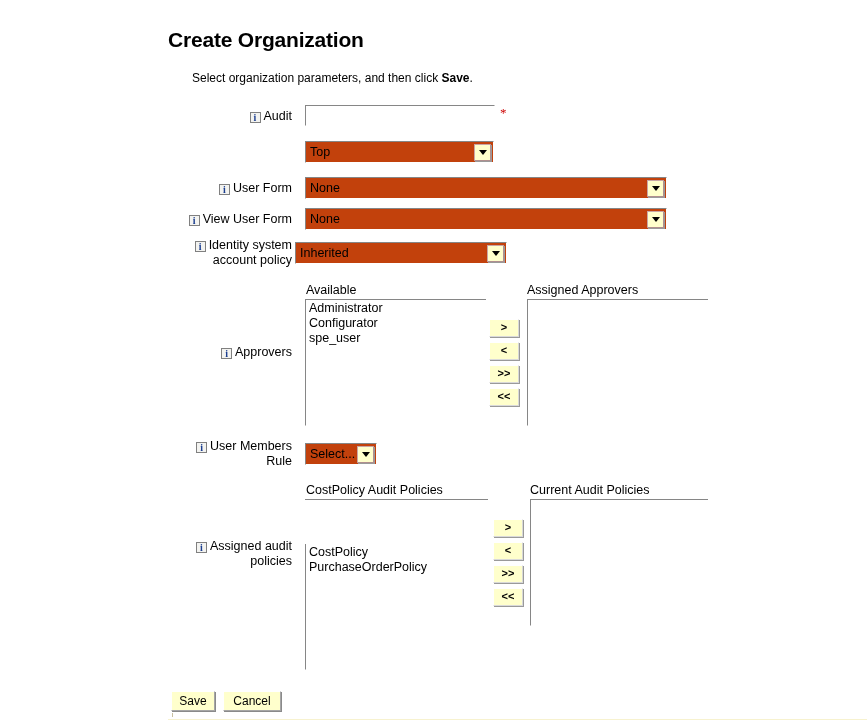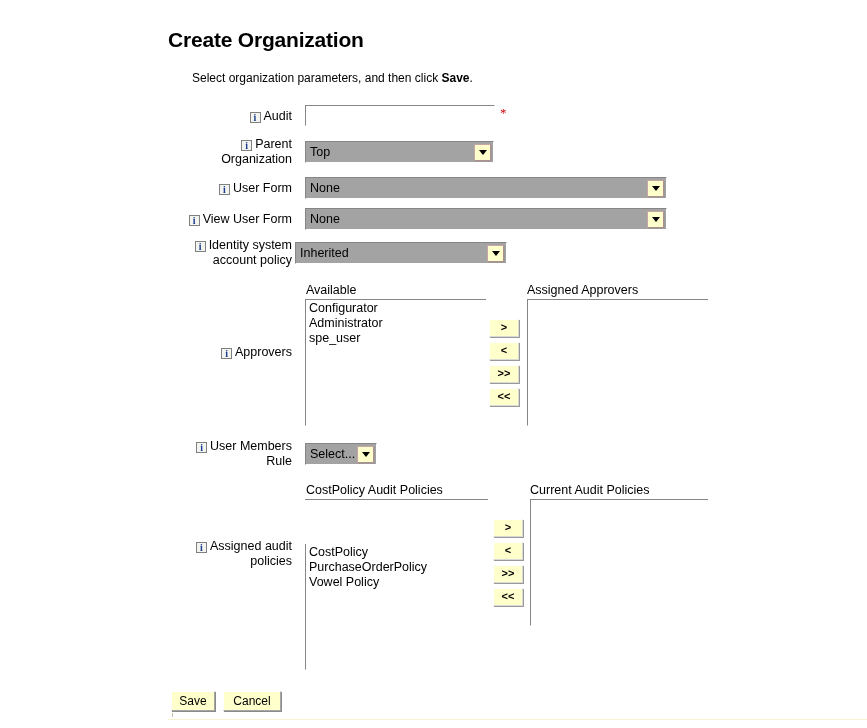--- a/index.html
+++ b/index.html
@@ -80,21 +80,21 @@
     position: absolute;
     color: #cc0000;
     font-size: 13px;
     font-family: "Liberation Serif", serif;
   }
 
   
   .sel {
     position: absolute;
     height: 22px;
-    background: #a3a3a3;
+    background: #c2410c;
     border: 1px solid #ffffff;
     border-top: 1px solid #868686;
     border-left: 1px solid #868686;
     display: flex;
     align-items: center;
     cursor: default;
   }
   .sel .sel-val {
     flex: 1 1 auto;
     padding-left: 4px;
@@ -209,21 +209,20 @@
 
 <div id="page">
 
   <div class="page-title">Create Organization</div>
   <div class="page-subtitle"><span>Select organization parameters, and then click </span><b>Save</b><span>.</span></div>
 
   <div class="lbl" style="left:92px; top:109px;"><i class="info-icon ico">i</i><span>Audit</span></div>
   <input class="txt" style="left: 305px; top: 105px; width: 190px;" type="text" placeholder="">
   <span class="req-star" style="left:500px; top:105px;">*</span>
 
-  <div class="lbl" style="left:92px; top:137px;"><i class="info-icon ico">i</i><span>Parent</span><br><span>Organization</span></div>
   <div class="sel" style="left:305px; top:141px; width:189px;">
     <span class="sel-val">Top</span>
     <span class="sel-btn">
         <span class="arrow"></span>
       </span>
   </div>
 
   <div class="lbl" style="left:92px; top:181px;"><i class="info-icon ico">i</i><span>User Form</span></div>
   <div class="sel" style="left:305px; top:177px; width:362px;">
     <span class="sel-val">None</span>
@@ -246,22 +245,22 @@
     <span class="sel-btn">
         <span class="arrow"></span>
       </span>
   </div>
 
   <div class="lbl" style="left:92px; top:345px;"><i class="info-icon ico">i</i><span>Approvers</span></div>
 
   <div class="listhdr" style="left:306px; top:283px;">Available</div>
   <div class="lb-rule" style="left:305px; top:299px; width:181px;"></div>
   <div class="listbox" style="left:305px; top:300px; width:181px; height:126px; border-top:none;">
+      <div class="opt">Administrator</div>
       <div class="opt">Configurator</div>
-      <div class="opt">Administrator</div>
       <div class="opt">spe_user</div>
     </div>
 
   <div class="btncol" style="left:489px; top:319px;">
     <div>
         <div class="mvbtn">&gt;</div>
         <div class="mvbtn">&lt;</div>
         <div class="mvbtn">&gt;&gt;</div>
         <div class="mvbtn">&lt;&lt;</div>
       </div>
@@ -279,21 +278,20 @@
       </span>
   </div>
 
   <div class="lbl" style="left:92px; top:539px;"><i class="info-icon ico">i</i><span>Assigned audit</span><br><span>policies</span></div>
 
   <div class="listhdr" style="left:306px; top:483px;">CostPolicy Audit Policies</div>
   <div class="lb-rule" style="left:305px; top:499px; width:183px;"></div>
   <div class="listbox" style="left:305px; top:500px; width:183px; height:126px; border-top:none;margin-top:44px;">
       <div class="opt">CostPolicy</div>
       <div class="opt">PurchaseOrderPolicy</div>
-      <div class="opt">Vowel Policy</div>
     </div>
 
   <div class="btncol" style="left:493px; top:519px;">
     <div>
         <div class="mvbtn">&gt;</div>
         <div class="mvbtn">&lt;</div>
         <div class="mvbtn">&gt;&gt;</div>
         <div class="mvbtn">&lt;&lt;</div>
       </div>
   </div>

